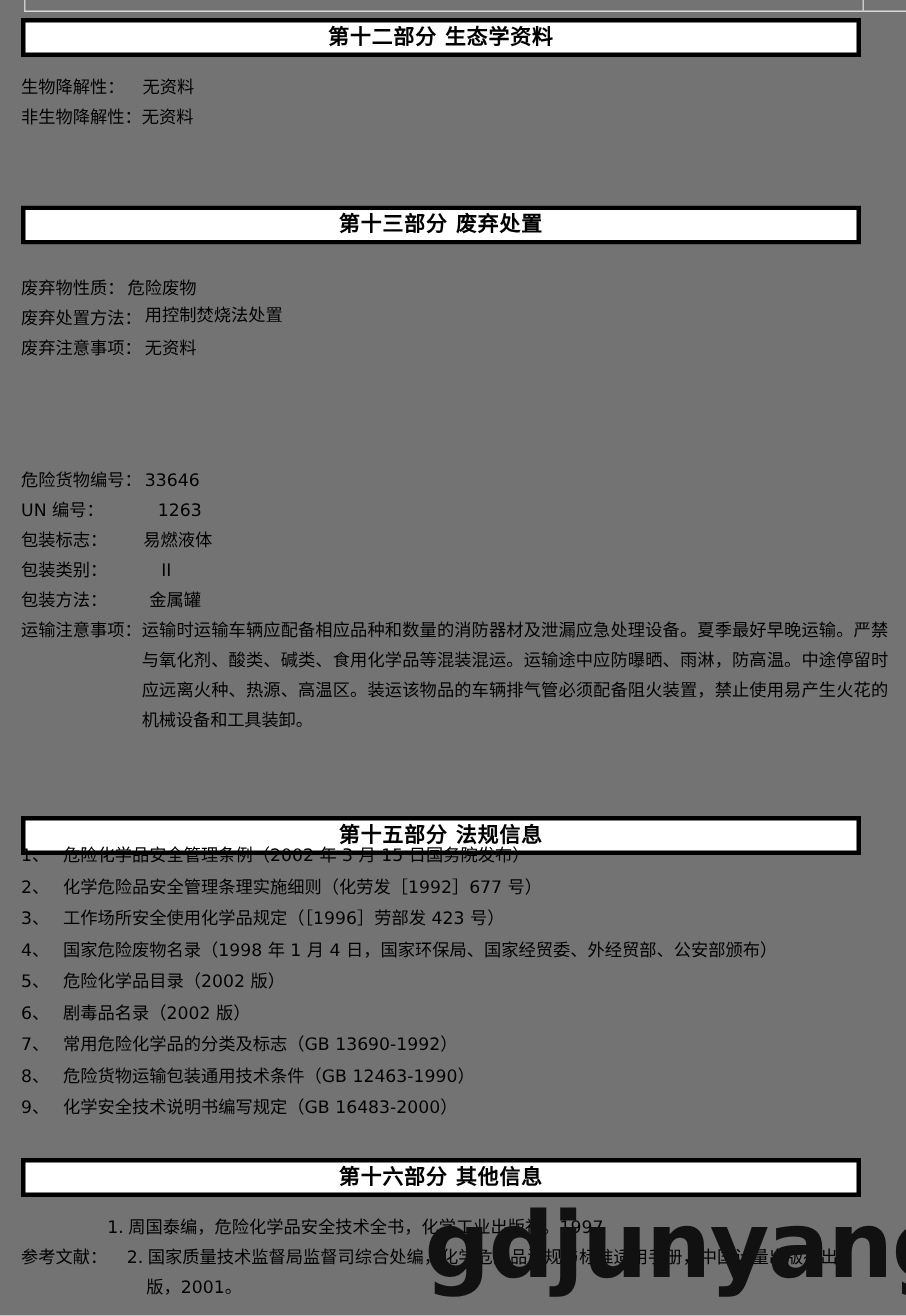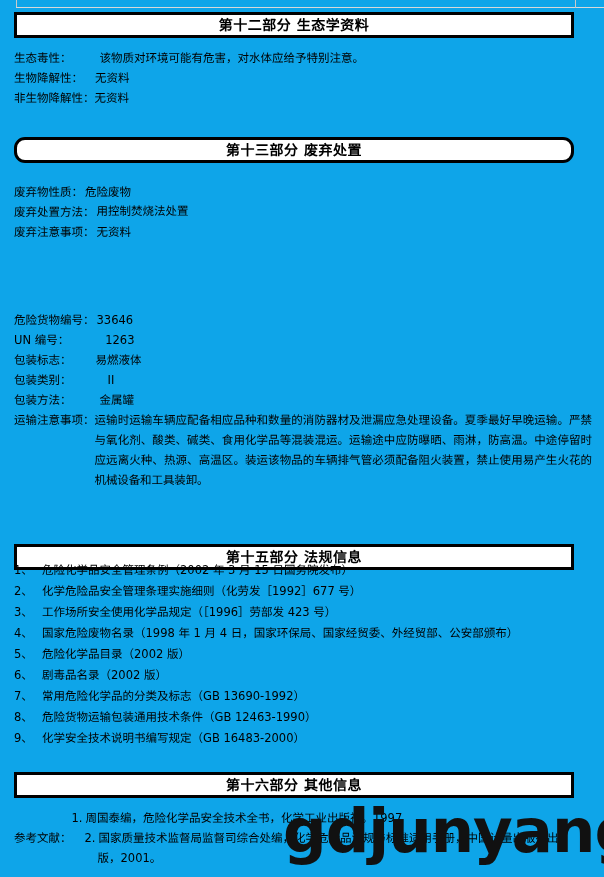--- a/index.html
+++ b/index.html
@@ -10,21 +10,21 @@
   }
   body {
     font-family: "DejaVu Sans", "Liberation Sans", sans-serif;
     color: #000000;
   }
   #page {
     position: relative;
     width: 604px;
     height: 877px;
     overflow: hidden;
-    background: #0ea5e9;
+    background: #737373;
   }
 
   
   .top-rule-h {
     position: absolute;
     left: 16px;
     top: 7px;
     width: 594px;
     height: 1px;
     background: #d8d8d8;
@@ -185,34 +185,30 @@
 
   <div class="top-rule-v"></div>
   <div class="top-rule-h"></div>
   <div class="top-rule-v2"></div>
 
   <div class="section-head" style="top:12px;">
     <span class="title">第十二部分  生态学资料</span>
   </div>
   <div class="block" style="top:48px;">
     <div class="row">
-      <span class="lbl">生态毒性：</span>
-      <span class="val" style="padding-left:28px;">该物质对环境可能有危害，对水体应给予特别注意。</span>
-    </div>
-    <div class="row">
       <span class="lbl">生物降解性：</span>
       <span class="val" style="padding-left:12px;">无资料</span>
     </div>
     <div class="row">
       <span class="lbl">非生物降解性：</span>
       <span class="val" style="padding-left:0px;">无资料</span>
     </div>
   </div>
 
-  <div class="section-head" style="top:137px;border-radius:11px;">
+  <div class="section-head" style="top:137px;">
     <span class="title">第十三部分  废弃处置</span>
   </div>
   <div class="block" style="top:182px;">
     <div class="row">
       <span class="lbl">废弃物性质：</span>
       <span class="val" style="padding-left:2px;">危险废物</span>
     </div>
     <div class="row">
       <span class="lbl">废弃处置方法：</span>
       <span class="val" style="padding-left:2px;font-family:Liberation Mono, monospace;">用控制焚烧法处置</span>

